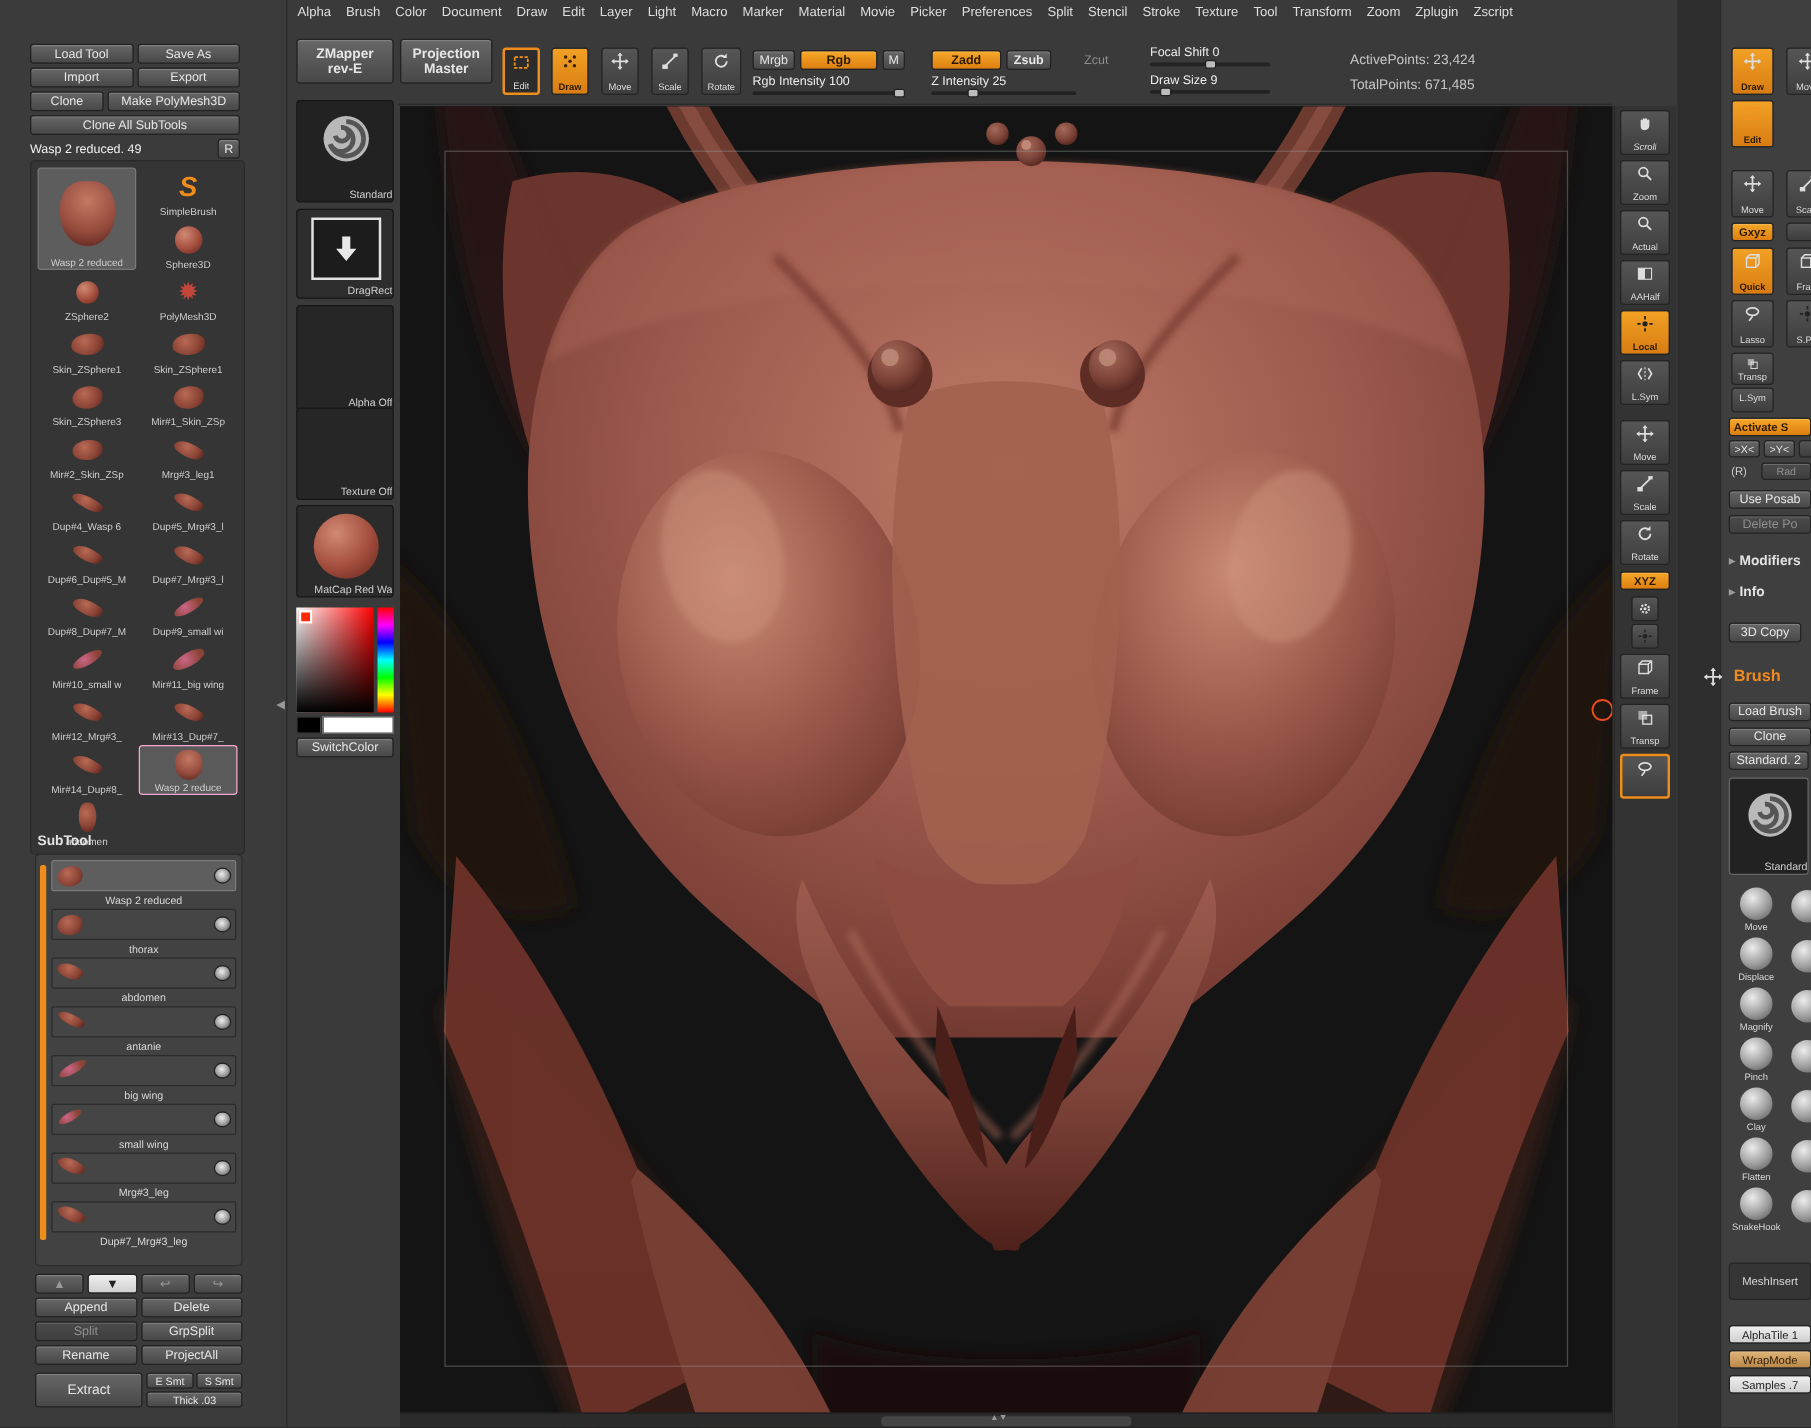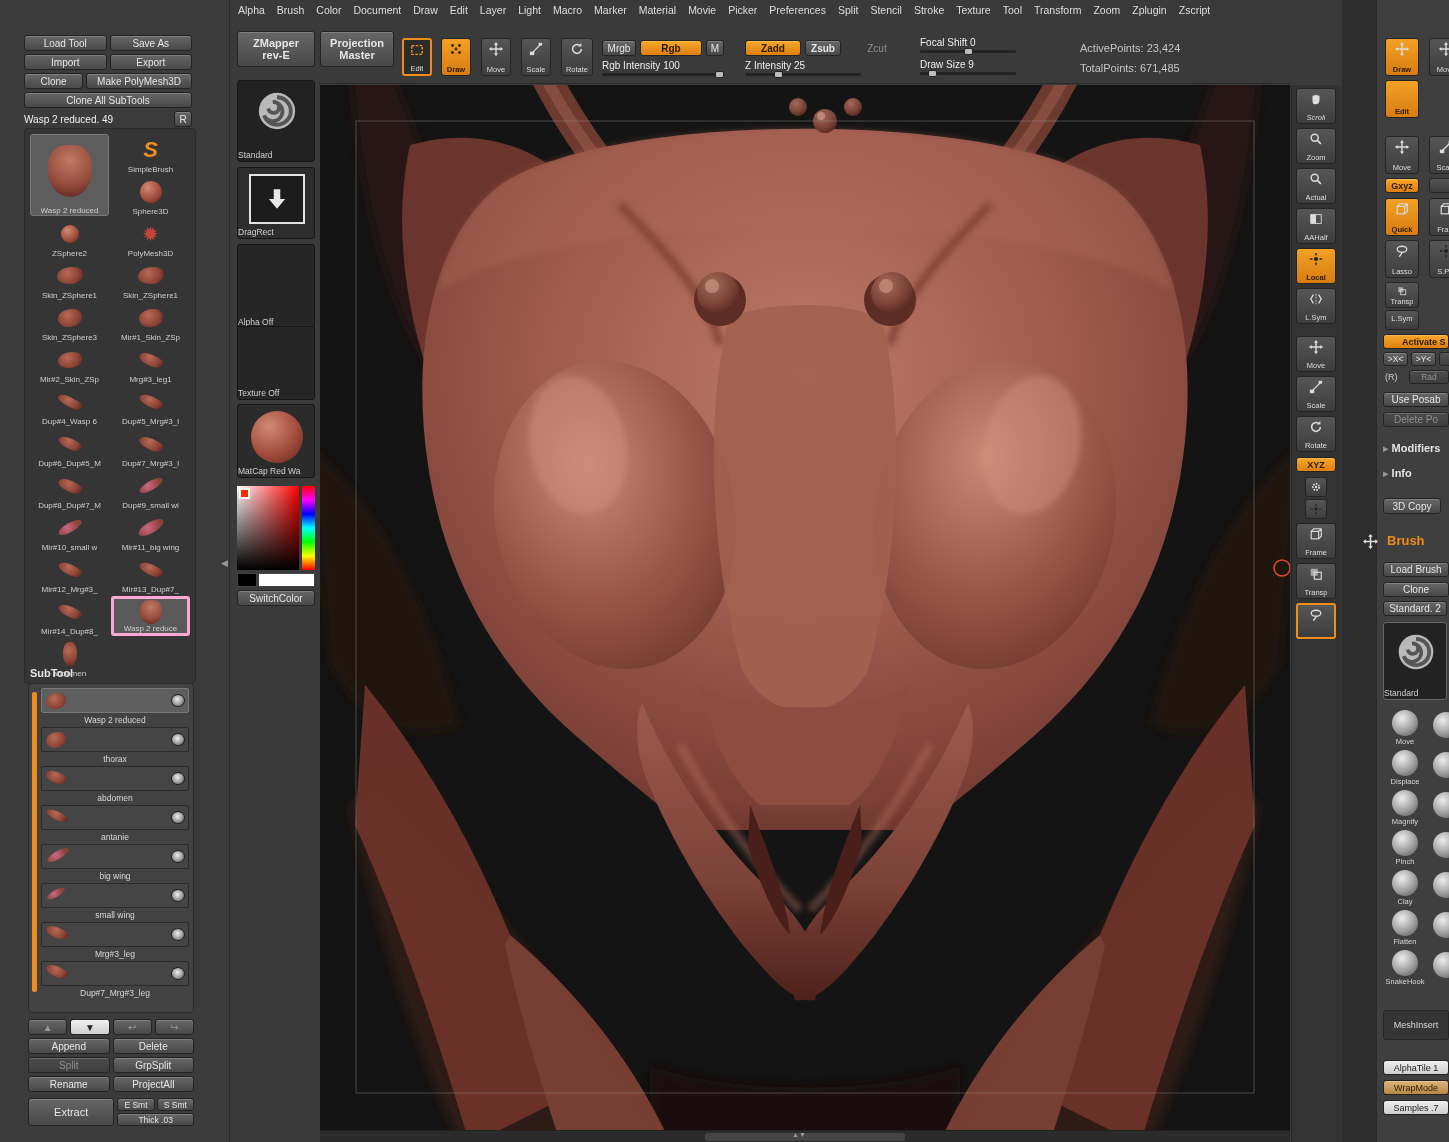--- a/index.html
+++ b/index.html
@@ -32,37 +32,37 @@
   .panelbox{background:#424242;border:1px solid #2c2c2c;border-radius:4px;}
   .row{display:flex;gap:3px;margin:3px 0;}
   .row .btn{flex:1;}
   
   .tgrid{display:grid;grid-template-columns:1fr 1fr;grid-auto-rows:40px;gap:2px;background:#353535;
          border:1px solid #2a2a2a;border-radius:4px;padding:5px;}
   .titem{position:relative;display:flex;flex-direction:column;align-items:center;justify-content:flex-end;
          overflow:hidden;border-radius:3px;cursor:pointer;}
   .titem .tl{font-size:8px;color:#cfcfcf;white-space:nowrap;overflow:hidden;max-width:100%;}
   .titem.big{grid-row:span 2;background:#5d5d5d;border:1px solid #787878;}
-  .titem.sel{background:#5a5a5a;border:3px solid #f9a8d4;justify-content:flex-end;}
+  .titem.sel{background:#5a5a5a;border:1px solid #f9a8d4;justify-content:flex-end;}
   .shape{margin:auto;}
   .redball{background:radial-gradient(circle at 35% 30%,#d08a74,#a34d3d 55%,#5f241c);border-radius:50%;}
   .grayball{background:radial-gradient(circle at 38% 32%,#ececec,#9d9d9d 55%,#4f4f4f);border-radius:50%;}
   .blob{background:radial-gradient(circle at 40% 35%,#b86a55,#8a4335 60%,#542218);border-radius:60% 40% 55% 45%;}
   .legsh{background:radial-gradient(circle at 40% 35%,#b86a55,#8a4335 60%,#542218);border-radius:80% 20% 70% 30%;transform:rotate(35deg);}
   .wingsh{background:radial-gradient(circle at 40% 35%,#c68,#8a4335 70%);border-radius:50%;transform:rotate(-30deg);}
   .wasphead{background:radial-gradient(circle at 50% 30%,#c27a64,#934a3c 60%,#531f17);border-radius:48% 48% 60% 60%;position:relative;}
   
   .strow{position:relative;background:#454545;border:1px solid #2b2b2b;border-radius:2px;height:25px;margin-bottom:1px;cursor:pointer;}
   .strow.sel{background:#5e5e5e;border-color:#7a7a7a;}
   .stlbl{font-size:8.5px;color:#d8d8d8;text-align:center;height:13px;line-height:13px;white-space:nowrap;overflow:hidden;}
   .eye{position:absolute;right:3px;top:5px;width:14px;height:13px;border-radius:50%;
        background:radial-gradient(circle at 45% 40%,#efefef,#9b9b9b 55%,#3d3d3d);border:1px solid #222;cursor:pointer;}
   
   .mthumb{position:absolute;background:#222;border:1px solid #161616;border-radius:3px;overflow:hidden;cursor:pointer;}
-  .mlabel{position:absolute;left:0;right:0;bottom:1px;text-align:left;font-size:8.5px;color:#cfcfcf;white-space:nowrap;overflow:hidden;}
+  .mlabel{position:absolute;left:0;right:0;bottom:1px;text-align:right;font-size:8.5px;color:#cfcfcf;white-space:nowrap;overflow:hidden;}
   
   .sbtn{width:40px;height:36px;}
   .tbtn{width:34px;height:38px;}
   .hdr{font-size:11px;font-weight:bold;color:#e3e3e3;}
   .cutbox{background:linear-gradient(#565656,#3d3d3d);border:1px solid #242424;border-radius:3px;}
   .bbrow{position:absolute;display:flex;flex-direction:column;align-items:center;width:44px;cursor:pointer;}
   .bbrow .lb{font-size:7.5px;color:#d8d8d8;margin-top:1px;white-space:nowrap;}
   .pill{height:15px;font-size:9px;}
   svg{display:block;}
 </style>
@@ -766,21 +766,21 @@
   <div class="ibtn" style="position:absolute;left:8px;top:282px;width:34px;height:26px;">
     <svg class="ic" style="height:10px;">
           <use href="#i-transp"></use>
         </svg>
         <div class="lb">Transp</div>
   </div>
   <div class="ibtn" style="position:absolute;left:8px;top:310px;width:34px;height:20px;">
     <div class="lb">L.Sym</div>
   </div>
 
-  <div class="btn orange pill" style="position:absolute;left:6px;top:334px;width:66px;justify-content:flex-start;padding-left:18px;">Activate S</div>
+  <div class="btn orange pill" style="position:absolute;left:6px;top:334px;width:66px;justify-content:flex-start;padding-left:3px;">Activate S</div>
   <div class="btn" style="position:absolute;left:6px;top:352px;width:25px;height:14px;font-size:8.5px;">&gt;X&lt;</div>
   <div class="btn" style="position:absolute;left:34px;top:352px;width:25px;height:14px;font-size:8.5px;">&gt;Y&lt;</div>
   <div class="cutbox" style="position:absolute;left:62px;top:352px;width:14px;height:14px;"></div>
   <div class="abs" style="left:8px;top:372px;font-size:9px;color:#cfcfcf;">(R)</div>
   <div class="btn dis" style="position:absolute;left:32px;top:370px;width:40px;height:14px;font-size:8.5px;">Rad</div>
   <div class="btn" style="position:absolute;left:6px;top:392px;width:66px;height:15px;">Use Posab</div>
   <div class="btn dis" style="position:absolute;left:6px;top:412px;width:66px;height:15px;">Delete Po</div>
 
   <div class="abs hdr" style="left:6px;top:442px;"><span style="color:#9a9a9a;">▸ </span><span>Modifiers</span></div>
   <div class="abs hdr" style="left:6px;top:467px;"><span style="color:#9a9a9a;">▸ </span><span>Info</span></div>

